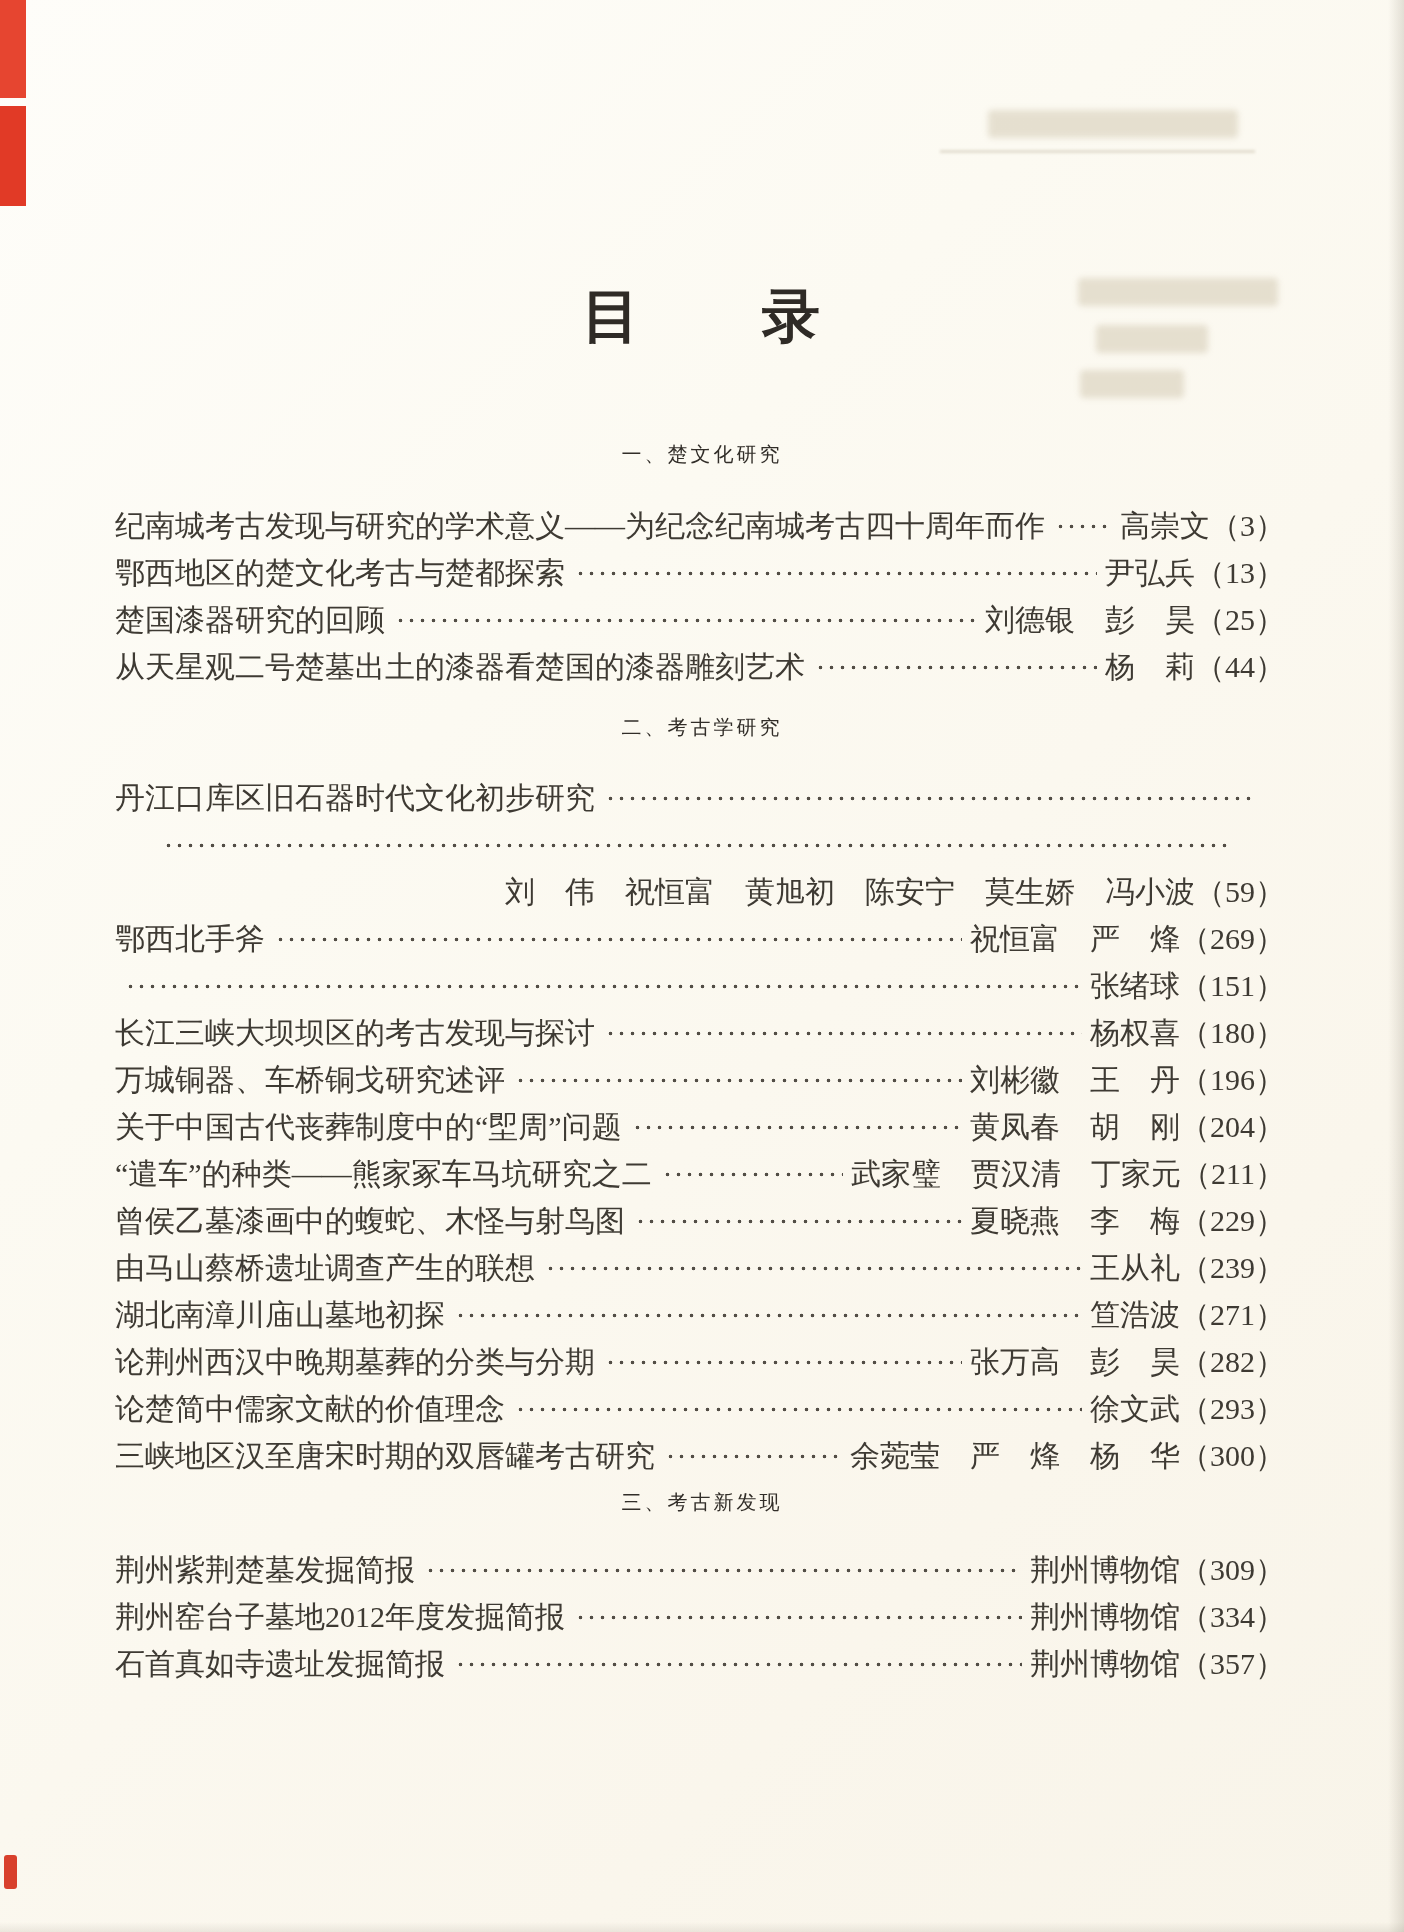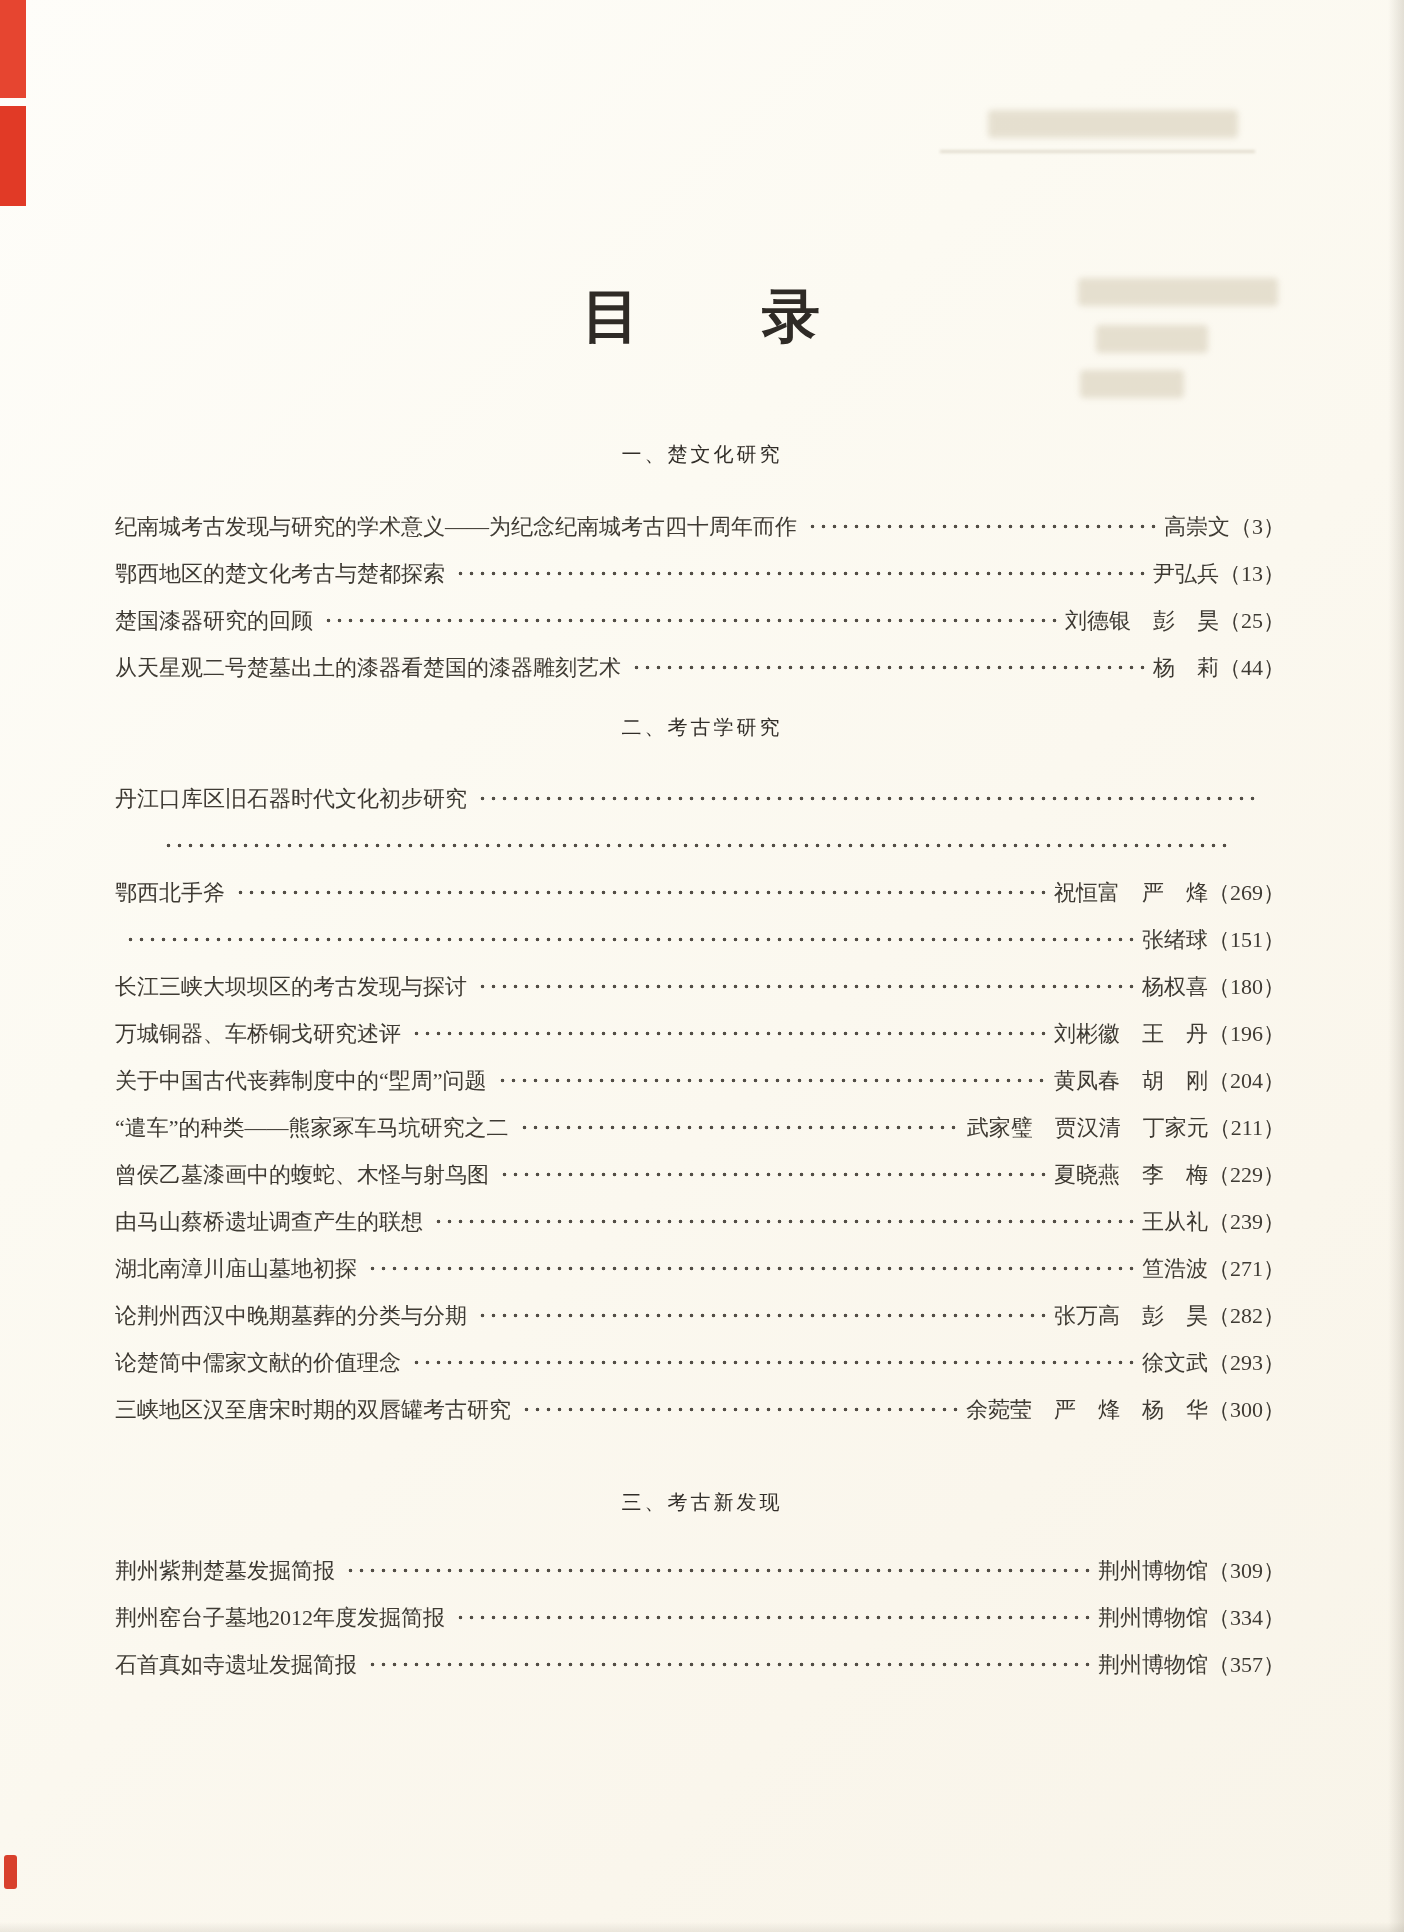--- a/index.html
+++ b/index.html
@@ -29,21 +29,21 @@
   }
   .sec-heading{
     position:absolute;left:0;width:100%;
     text-align:center;font-size:20px;font-weight:400;color:#312d28;
     letter-spacing:3px;
     font-family:"Liberation Sans",sans-serif;
   }
   .entry-group{position:absolute;left:115px;width:1170px;}
   .row{
     display:flex;align-items:center;height:47px;
-    font-size:22px;white-space:nowrap;color:#3e3a33;
+    font-size:30px;white-space:nowrap;color:#3e3a33;
   }
   .row .t{flex:0 0 auto;}
   .row .leader{
     flex:1 1 auto;min-width:16px;height:100%;margin:0 8px;
     background-image:radial-gradient(circle,#534e46 1.5px,rgba(0,0,0,0) 2.1px);
     background-size:11px 11px;background-repeat:repeat-x;background-position:2px 50%;
   }
   .row .a{flex:0 0 auto;}
   .row .p{flex:0 0 auto;}
   .row.cont-names{margin-left:38px;margin-right:44px;}
@@ -100,20 +100,24 @@
       </div>
       <div class="sec-heading" style="top: 714px; text-align: center;">二、考古学研究</div>
       <div class="entry-group" style="top: 775px;">
         <div class="row first-line">
           <span class="t">丹江口库区旧石器时代文化初步研究</span>
           <span class="leader"></span>
         </div>
         <div class="row cont-names">
           <span class="leader"></span>
         </div>
+        <div class="row names-end">
+          <span class="a">刘　伟　祝恒富　黄旭初　陈安宁　莫生娇　冯小波</span>
+          <span class="p">（59）</span>
+        </div>
         <div class="row">
           <span class="t">鄂西北手斧</span>
           <span class="leader"></span>
           <span class="a">祝恒富　严　烽</span>
           <span class="p">（269）</span>
         </div>
         <div class="row">
           <span class="leader"></span>
           <span class="a">张绪球</span>
           <span class="p">（151）</span>

